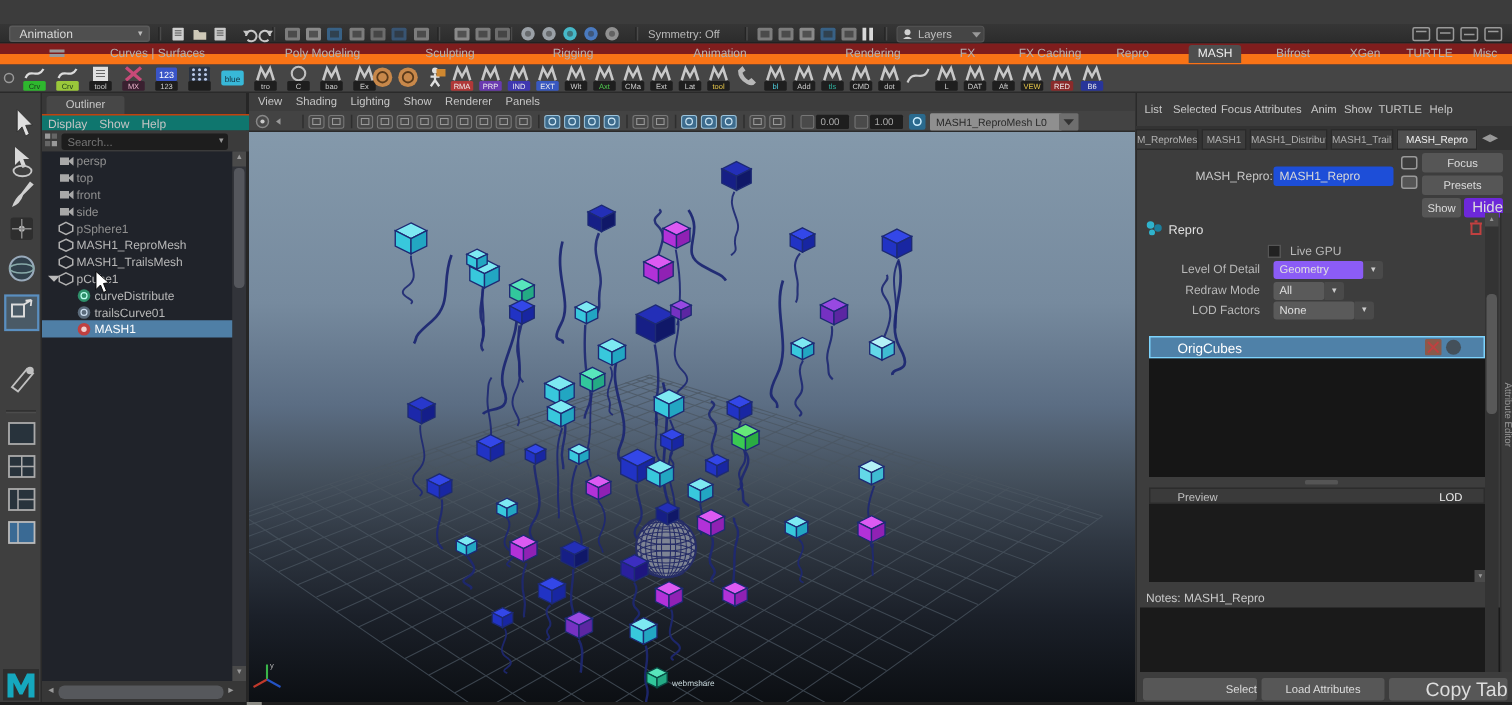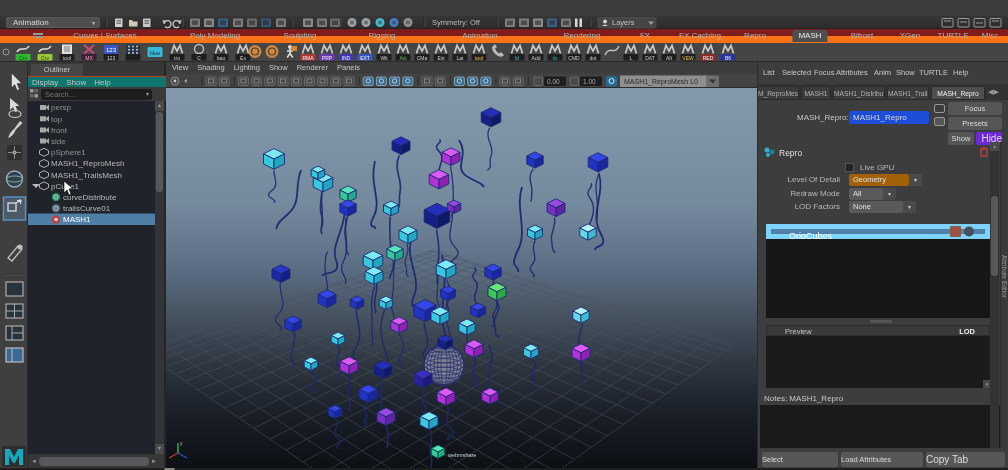--- a/index.html
+++ b/index.html
@@ -698,48 +698,48 @@
     </svg>
     <span class="abs" style="left:779px;top:132px;color:#e0e0e0;font-size:8.5px;font-weight:normal">Repro</span>
     <svg class="abs" style="left:979px;top:130px" width="10" height="11" viewBox="0 0 10 11">
       <path d="M1,3 h8 M2,3 v7 h6 v-7 M4,1.5 h2" stroke="#c04040" stroke-width="1.3" fill="none"></path>
     </svg>
     <div class="abs" style="left:845px;top:147px;width:9px;height:9px;background:#222;border:1px solid #555"></div>
     <span class="abs" style="left:860px;top:147px;color:#b8b8b8;font-size:8px">Live GPU</span>
     <span class="abs" style="left:845px;top:159px;color:#b8b8b8;font-size:8px;width:0">
       <span style="position:absolute;right:5px;white-space:nowrap">Level Of Detail</span>
     </span>
-    <div class="abs" style="left:849px;top:158px;width:60px;height:12px;background:#a16207;border-radius:2px;color:#e0e0e0;font-size:7.5px;line-height:12px;padding-left:4px">Geometry</div>
+    <div class="abs" style="left:849px;top:158px;width:60px;height:12px;background:#8b5cf6;border-radius:2px;color:#e0e0e0;font-size:7.5px;line-height:12px;padding-left:4px">Geometry</div>
     <div class="abs" style="left:909px;top:158px;width:13px;height:12px;background:#4a4a4a;border-radius:0 2px 2px 0;color:#ccc;font-size:6px;text-align:center;line-height:12px">▾</div>
     <span class="abs" style="left:845px;top:173px;color:#b8b8b8;font-size:8px;width:0">
       <span style="position:absolute;right:5px;white-space:nowrap">Redraw Mode</span>
     </span>
     <div class="abs" style="left:849px;top:172px;width:34px;height:12px;background:#5a5a5a;border-radius:2px;color:#e0e0e0;font-size:7.5px;line-height:12px;padding-left:4px">All</div>
     <div class="abs" style="left:883px;top:172px;width:13px;height:12px;background:#4a4a4a;border-radius:0 2px 2px 0;color:#ccc;font-size:6px;text-align:center;line-height:12px">▾</div>
     <span class="abs" style="left:845px;top:186px;color:#b8b8b8;font-size:8px;width:0">
       <span style="position:absolute;right:5px;white-space:nowrap">LOD Factors</span>
     </span>
     <div class="abs" style="left:849px;top:185px;width:54px;height:12px;background:#5a5a5a;border-radius:2px;color:#e0e0e0;font-size:7.5px;line-height:12px;padding-left:4px">None</div>
     <div class="abs" style="left:903px;top:185px;width:13px;height:12px;background:#4a4a4a;border-radius:0 2px 2px 0;color:#ccc;font-size:6px;text-align:center;line-height:12px">▾</div>
-    <div class="abs" style="left:766px;top:208px;width:224px;height:15px;background:#4f81a8;border:5px solid #7dd3fc;color:#fff;font-size:9px;line-height:14px"><span style="margin-left:18px">OrigCubes</span></div>
+    <div class="abs" style="left:766px;top:208px;width:224px;height:15px;background:#4f81a8;border:1px solid #7dd3fc;color:#fff;font-size:9px;line-height:14px"><span style="margin-left:18px">OrigCubes</span></div>
     <svg class="abs" style="left:950px;top:210px" width="26" height="11" viewBox="0 0 26 11">
       <rect x="0" y="0" width="11" height="11" rx="1" fill="#8a5a4a"></rect>
       <path d="M2,2 l7,7 M9,2 l-7,7" stroke="#c04040" stroke-width="1.2"></path>
       <circle cx="19" cy="5.5" r="5" fill="#44505a"></circle>
     </svg>
     <div class="abs" style="left:766px;top:223px;width:224px;height:79px;background:#161616"></div>
     <div class="abs" style="left:870px;top:304px;width:22px;height:3px;background:#555;border-radius:1px"></div>
-    <div class="abs" style="left:766px;top:309px;width:224px;height:11px;background:#3a3a3a;border:1px solid #2c2c2c;color:#c0c0c0;font-size:7.5px;line-height:11px"><span style="margin-left:18px">Preview</span><span style="position:absolute;right:14px;color:#f0f0f0;font-weight:bold">LOD</span></div>
+    <div class="abs" style="left:766px;top:309px;width:224px;height:11px;background:#3a3a3a;border:1px solid #2c2c2c;color:#c0c0c0;font-size:7.5px;line-height:11px"><span style="margin-left:18px">Preview</span><span style="position:absolute;right:14px;color:#f0f0f0;font-weight:normal">LOD</span></div>
     <div class="abs" style="left:766px;top:320px;width:224px;height:52px;background:#1b1b1b"></div>
     <div class="abs" style="left:983px;top:364px;width:8px;height:8px;background:#4a4a4a;color:#999;font-size:5px;text-align:center;line-height:8px">▾</div>
     <span class="abs" style="left:764px;top:378px;color:#c8c8c8;font-size:8px">Notes: MASH1_Repro</span>
     <div class="abs" style="left:760px;top:389px;width:245px;height:43px;background:#1a1a1a"></div>
-    <div class="abs" style="left:762px;top:436px;width:76px;height:15px;background:#575757;border-radius:2px;color:#ddd;font-size:7.5px;line-height:15px;text-align:left">Select</div>
-    <div class="abs" style="left:841px;top:436px;width:82px;height:15px;background:#575757;border-radius:2px;color:#ddd;font-size:7.5px;line-height:15px;text-align:left">Load Attributes</div>
-    <div class="abs" style="left:926px;top:436px;width:79px;height:15px;background:#575757;border-radius:2px;color:#ddd;font-size:10px;line-height:15px;text-align:left">Copy Tab</div>
+    <div class="abs" style="left:762px;top:436px;width:76px;height:15px;background:#575757;border-radius:2px;color:#ddd;font-size:7.5px;line-height:15px;text-align:right">Select</div>
+    <div class="abs" style="left:841px;top:436px;width:82px;height:15px;background:#575757;border-radius:2px;color:#ddd;font-size:7.5px;line-height:15px;text-align:center">Load Attributes</div>
+    <div class="abs" style="left:926px;top:436px;width:79px;height:15px;background:#575757;border-radius:2px;color:#ddd;font-size:13px;line-height:15px;text-align:right">Copy Tab</div>
     <div class="abs" style="left:990px;top:126px;width:9px;height:306px;background:#333"></div>
     <div class="abs" style="left:990px;top:126px;width:9px;height:9px;background:#4a4a4a;color:#999;font-size:5px;text-align:center;line-height:8px">▴</div>
     <div class="abs" style="left:991px;top:180px;width:7px;height:80px;background:#585858;border-radius:3px"></div>
     <div class="abs" style="left:1000px;top:126px;width:8px;height:306px;background:#3a3a3a;border-left:1px solid #2e2e2e"></div>
     <div class="abs" style="left:1000px;top:200px;width:8px;height:120px;color:#999;font-size:6.5px;writing-mode:vertical-rl;text-align:center">Attribute Editor</div>
     <div class="abs" style="left:0;top:452px;width:1008px;height:18px;background:#2d2d2d;border-top:2px solid #1e1e1e"></div>
     <svg class="abs" style="left:0;top:452px" width="1008" height="18" viewBox="0 0 1008 18">
       <text x="42" y="8" font-size="6.5" fill="#7f7f7f" text-anchor="middle" font-family="Liberation Sans">10</text>
       <rect x="41.5" y="10" width="1.2" height="8" fill="#c8c8c8"></rect>
       <rect x="41.0" y="16" width="2.2" height="2" fill="#c89030"></rect>

